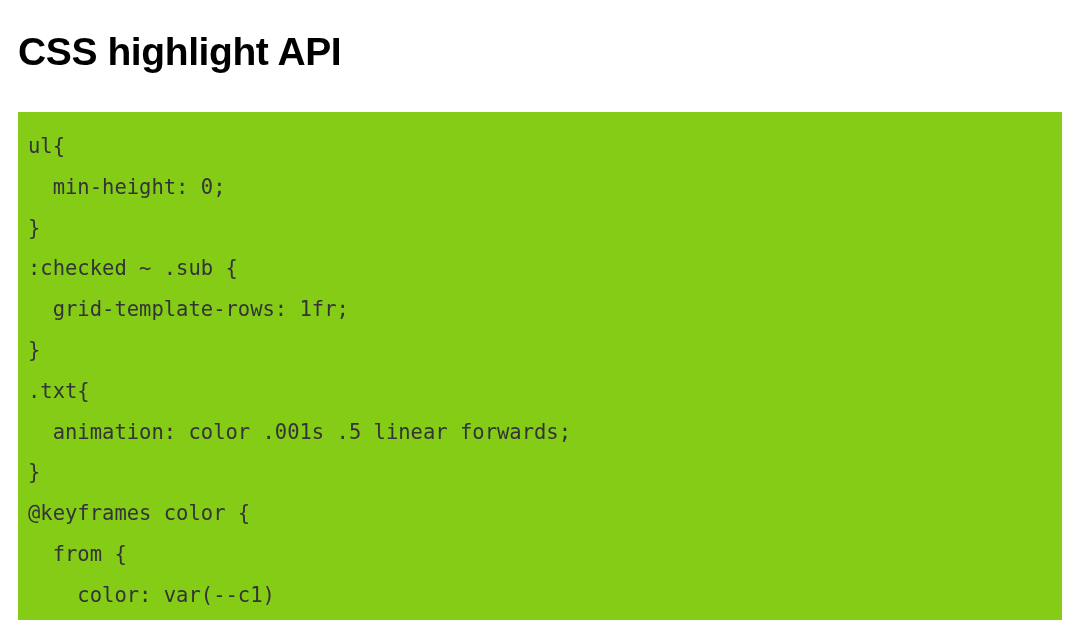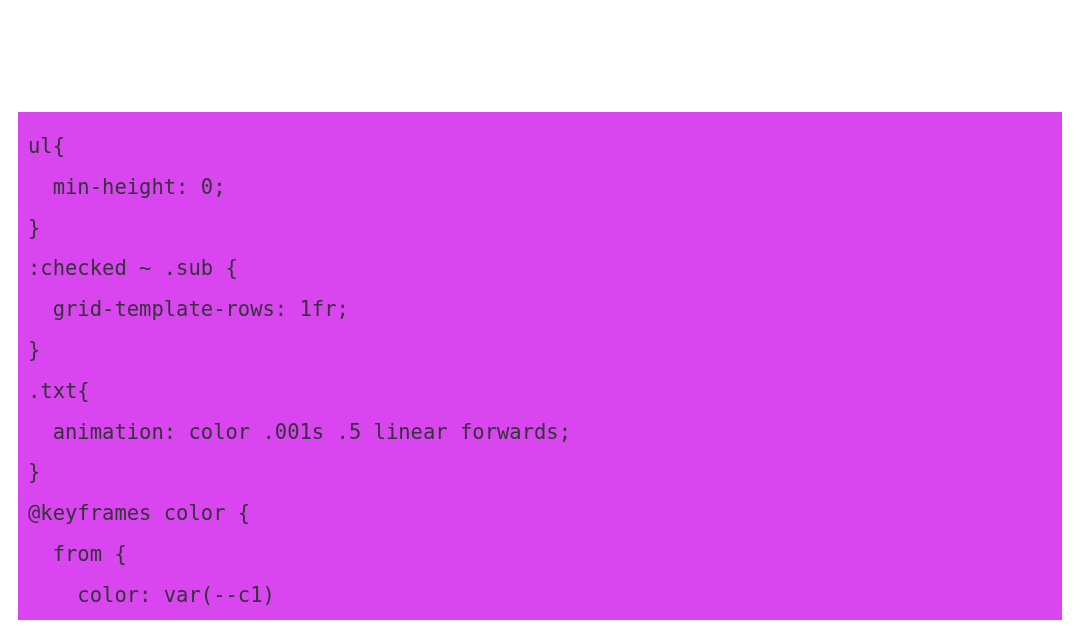--- a/index.html
+++ b/index.html
@@ -30,21 +30,21 @@
     letter-spacing: -0.4px;
     line-height: 48px;
     white-space: pre;
   }
   .code-block {
     position: absolute;
     left: 18px;
     top: 112px;
     width: 1044px;
     height: 508px;
-    background: #d946ef;
+    background: #84cc16;
     box-sizing: border-box;
     padding: 14px 0 0 0;
     overflow: hidden;
   }
   .code-lines {
     margin: 0;
     padding: 0 10px 0 10px;
     font-family: "DejaVu Sans Mono", "Liberation Mono", monospace;
     font-size: 20.5px;
     line-height: 40.8px;
@@ -56,18 +56,19 @@
     display: block;
     white-space: pre;
     min-height: 40.8px;
   }
 </style>
 </head>
 <body>
 
 <div class="slide">
 
+  <div class="slide-title">CSS highlight API</div>
 
   <div class="code-block">
     <pre class="code-lines"><code><span class="code-line">ul{</span><span class="code-line">  min-height: 0;</span><span class="code-line">}</span><span class="code-line">:checked ~ .sub {</span><span class="code-line">  grid-template-rows: 1fr;</span><span class="code-line">}</span><span class="code-line">.txt{</span><span class="code-line">  animation: color .001s .5 linear forwards;</span><span class="code-line">}</span><span class="code-line">@keyframes color {</span><span class="code-line">  from {</span><span class="code-line">    color: var(--c1)</span><span class="code-line">  }</span></code></pre>
   </div>
 
 </div>
 
 </body></html>

